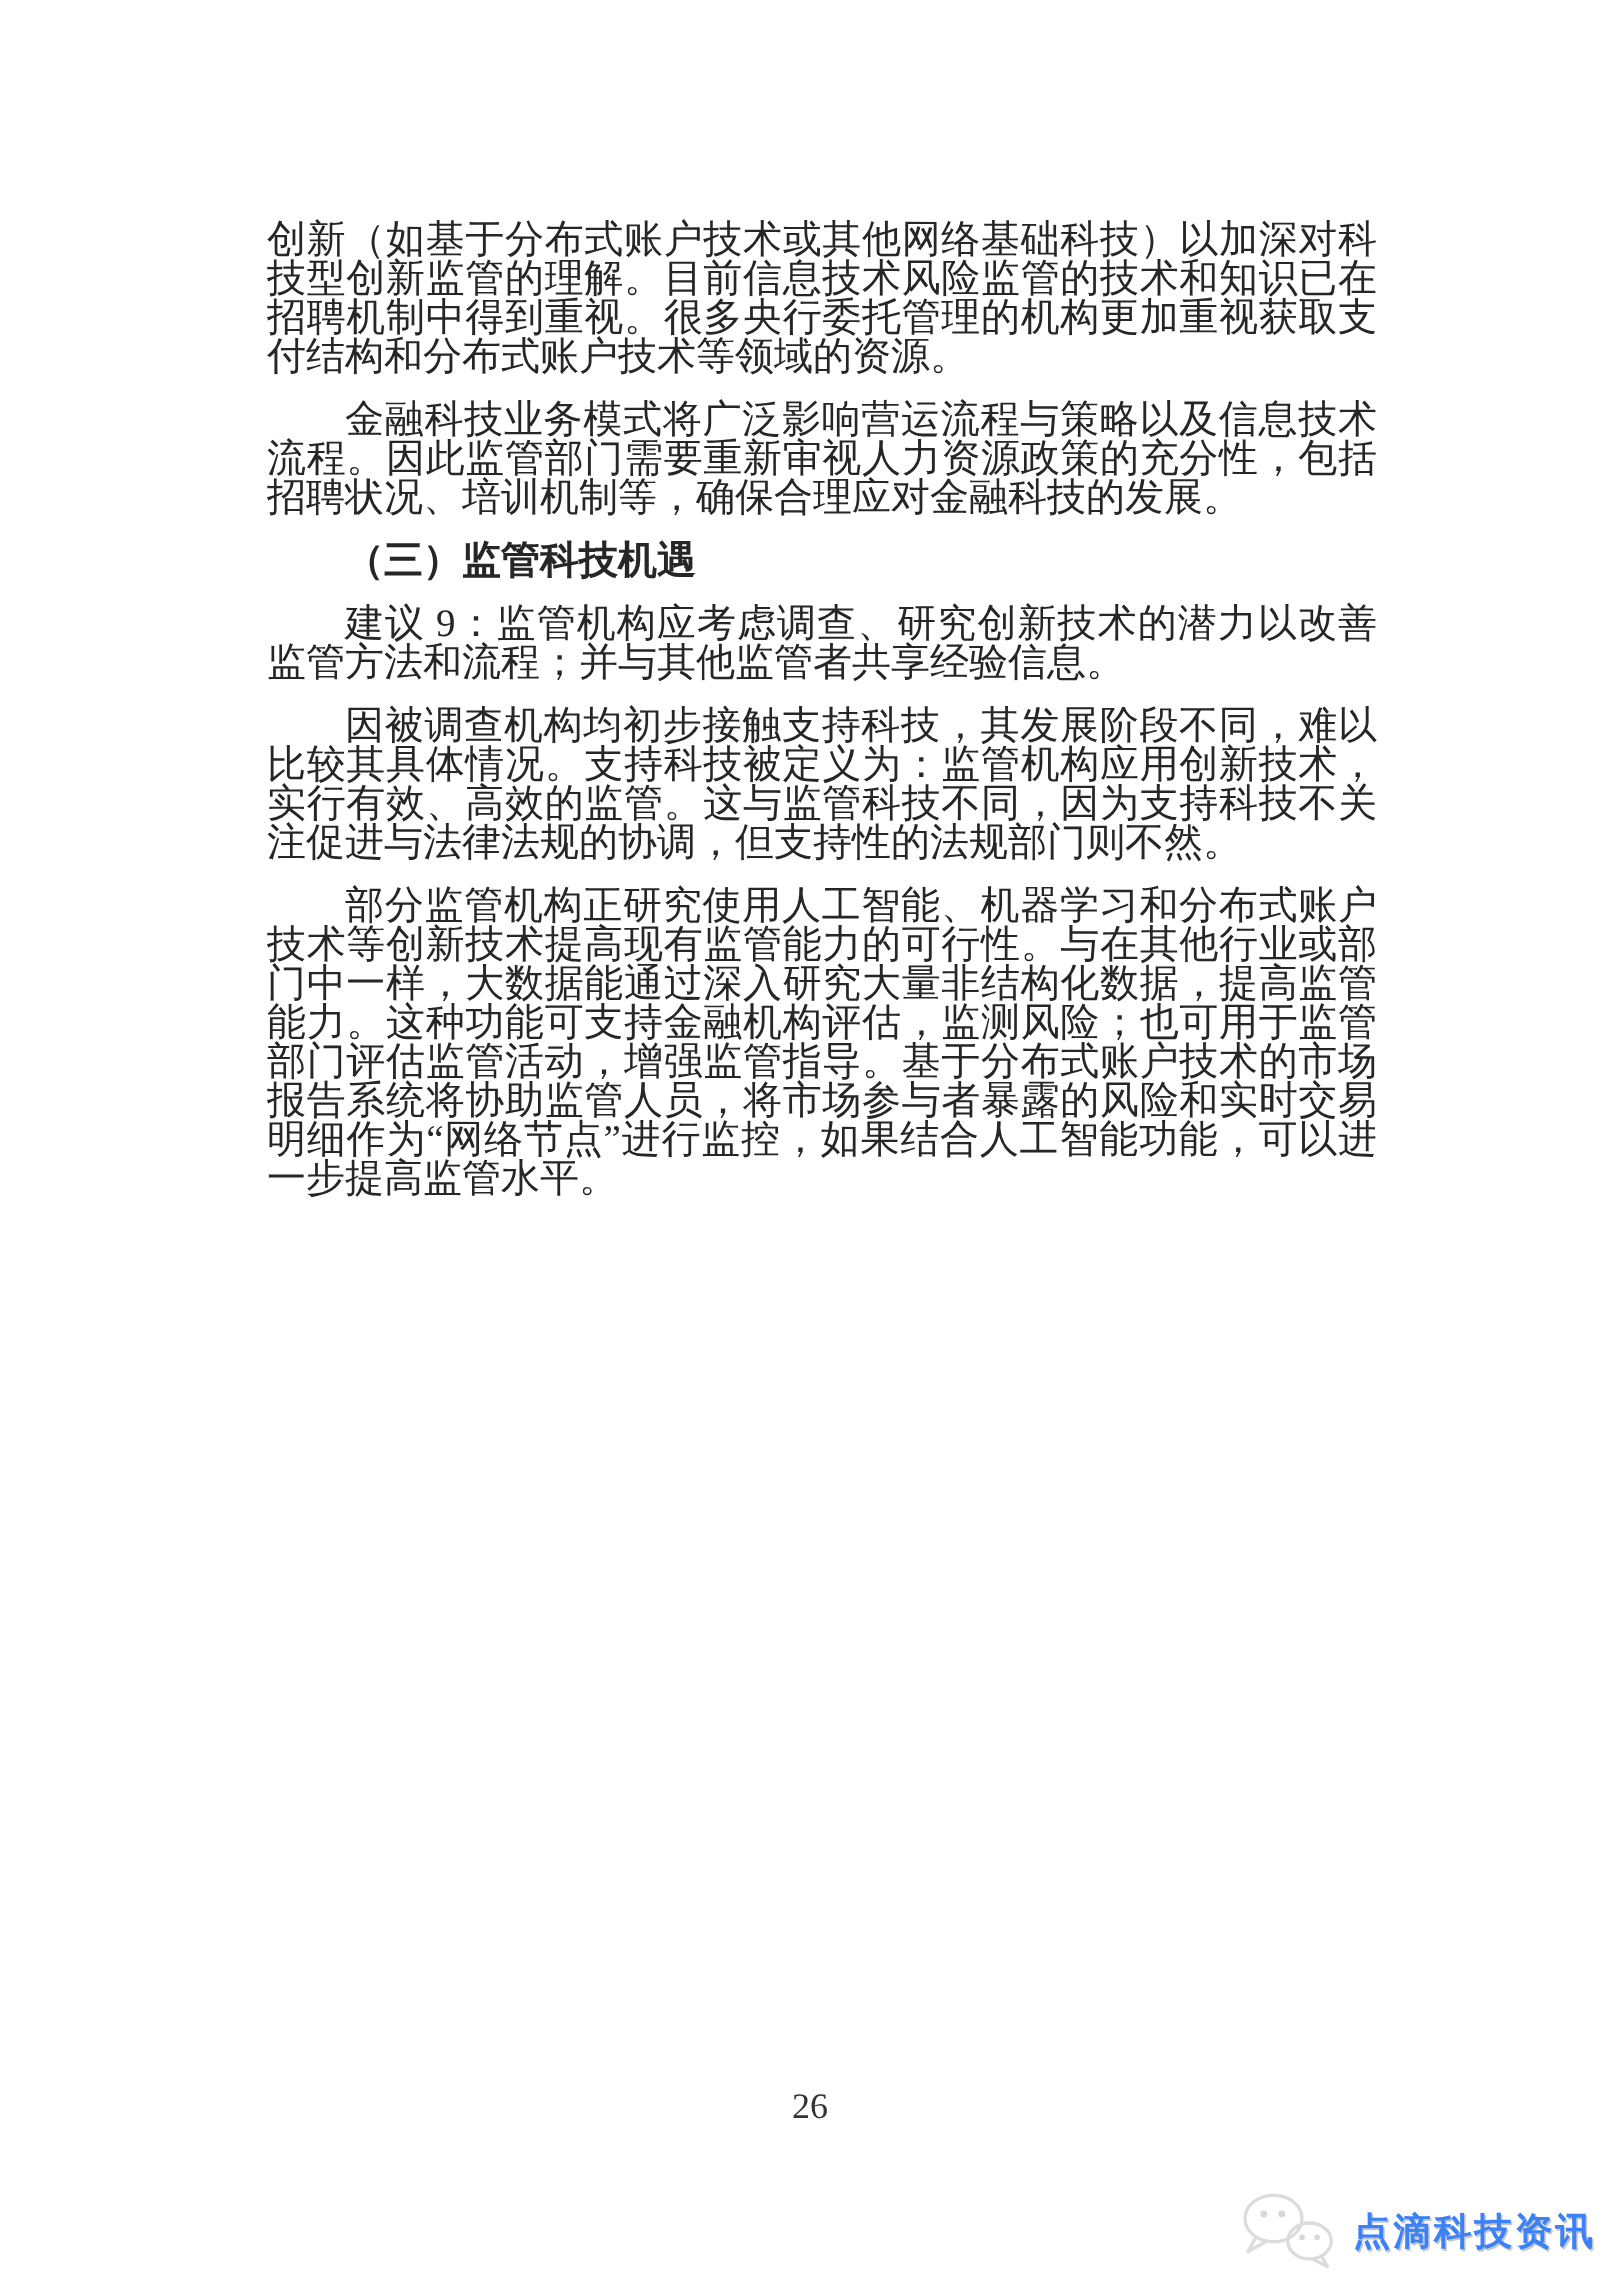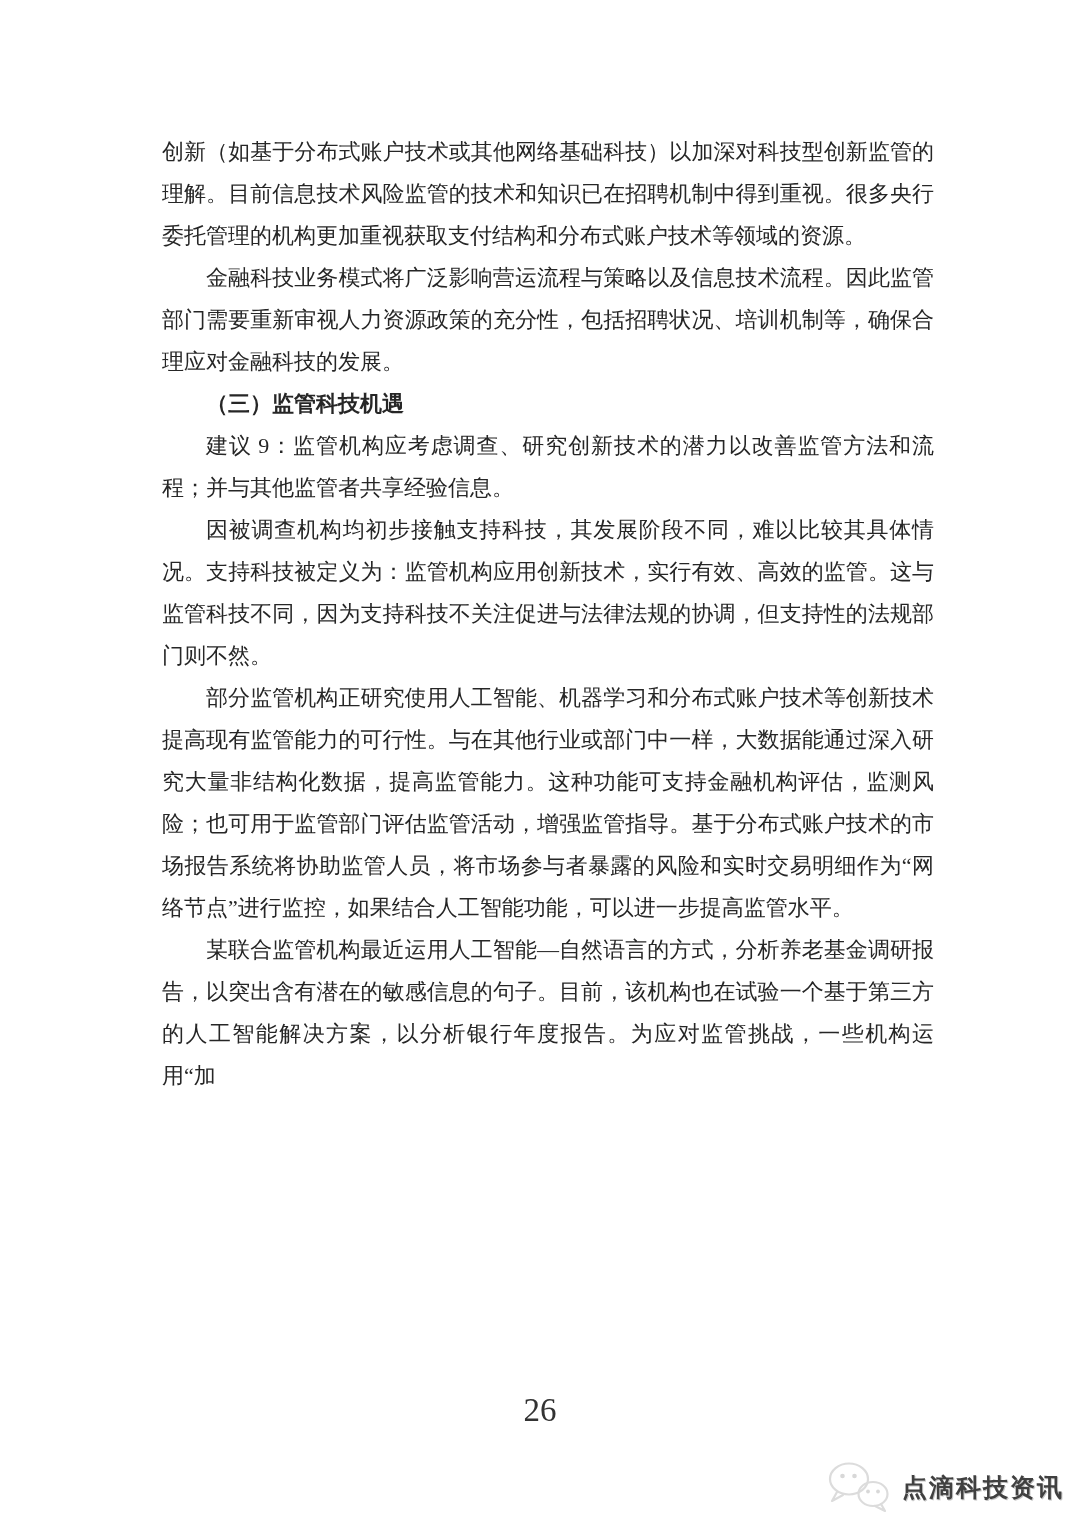--- a/index.html
+++ b/index.html
@@ -12,75 +12,74 @@
     color: #262626;
     overflow: hidden;
   }
   .text-block {
     position: absolute;
     left: 162px;
     top: 131px;
     width: 772px;
   }
   .text-block p {
-    margin: 0;
-    font-size: 22px;
-    line-height: 42px;
+    margin: 16px;
+    font-size: 26px;
+    line-height: 26px;
     text-align: justify;
     letter-spacing: 0;
     word-break: break-all;
   }
   .text-block p.indent { text-indent: 2em; }
   .text-block p.heading {
     font-family: Liberation Serif, serif;
     font-weight: 700;
     text-indent: 2em;
   }
   .page-number {
     position: absolute;
     top: 1392px;
     left: 0;
     width: 100%;
     text-align: center;
-    font-size: 33px;
+    font-size: 24px;
     color: #333333;
     font-family: "Liberation Serif", serif;
   }
   .watermark {
     position: absolute;
     top: 1460px;
     right: 16px;
     display: flex;
     align-items: center;
     gap: 8px;
     user-select: none;
   }
   .wm-icon { display: inline-block; line-height: 0; }
   .wm-text {
     font-family: "Liberation Sans", sans-serif;
     font-weight: 700;
     font-size: 25px;
     letter-spacing: 2px;
-    color: #404040;
+    color: #3b82f6;
     text-shadow: 1px 1px 0 #c6c6c6, -1px -1px 0 #ffffff;
   }
 </style>
 </head>
 <body>
 
 <div class="page">
 
   <main class="text-block" id="body-container">
       <p class="para">创新（如基于分布式账户技术或其他网络基础科技）以加深对科技型创新监管的理解。目前信息技术风险监管的技术和知识已在招聘机制中得到重视。很多央行委托管理的机构更加重视获取支付结构和分布式账户技术等领域的资源。</p>
       <p class="para indent">金融科技业务模式将广泛影响营运流程与策略以及信息技术流程。因此监管部门需要重新审视人力资源政策的充分性，包括招聘状况、培训机制等，确保合理应对金融科技的发展。</p>
       <p class="heading indent">（三）监管科技机遇</p>
       <p class="para indent">建议 9：监管机构应考虑调查、研究创新技术的潜力以改善监管方法和流程；并与其他监管者共享经验信息。</p>
       <p class="para indent">因被调查机构均初步接触支持科技，其发展阶段不同，难以比较其具体情况。支持科技被定义为：监管机构应用创新技术，实行有效、高效的监管。这与监管科技不同，因为支持科技不关注促进与法律法规的协调，但支持性的法规部门则不然。</p>
       <p class="para indent">部分监管机构正研究使用人工智能、机器学习和分布式账户技术等创新技术提高现有监管能力的可行性。与在其他行业或部门中一样，大数据能通过深入研究大量非结构化数据，提高监管能力。这种功能可支持金融机构评估，监测风险；也可用于监管部门评估监管活动，增强监管指导。基于分布式账户技术的市场报告系统将协助监管人员，将市场参与者暴露的风险和实时交易明细作为“网络节点”进行监控，如果结合人工智能功能，可以进一步提高监管水平。</p>
-      <p class="para indent">某联合监管机构最近运用人工智能—自然语言的方式，分析养老基金调研报告，以突出含有潜在的敏感信息的句子。目前，该机构也在试验一个基于第三方的人工智能解决方案，以分析银行年度报告。为应对监管挑战，一些机构运用“加</p>
     </main>
 
   <div class="page-number">26</div>
 
   <div class="watermark">
     <span class="wm-icon">
       <svg width="70" height="54" viewBox="0 0 70 54" xmlns="http://www.w3.org/2000/svg">
         <g fill="none" stroke="#dcdcdc" stroke-width="2.2" stroke-linejoin="round" stroke-linecap="round">
           <ellipse cx="25" cy="19" rx="19" ry="15.5"></ellipse>
           <path d="M13 32 L8 41 L19 35"></path>

